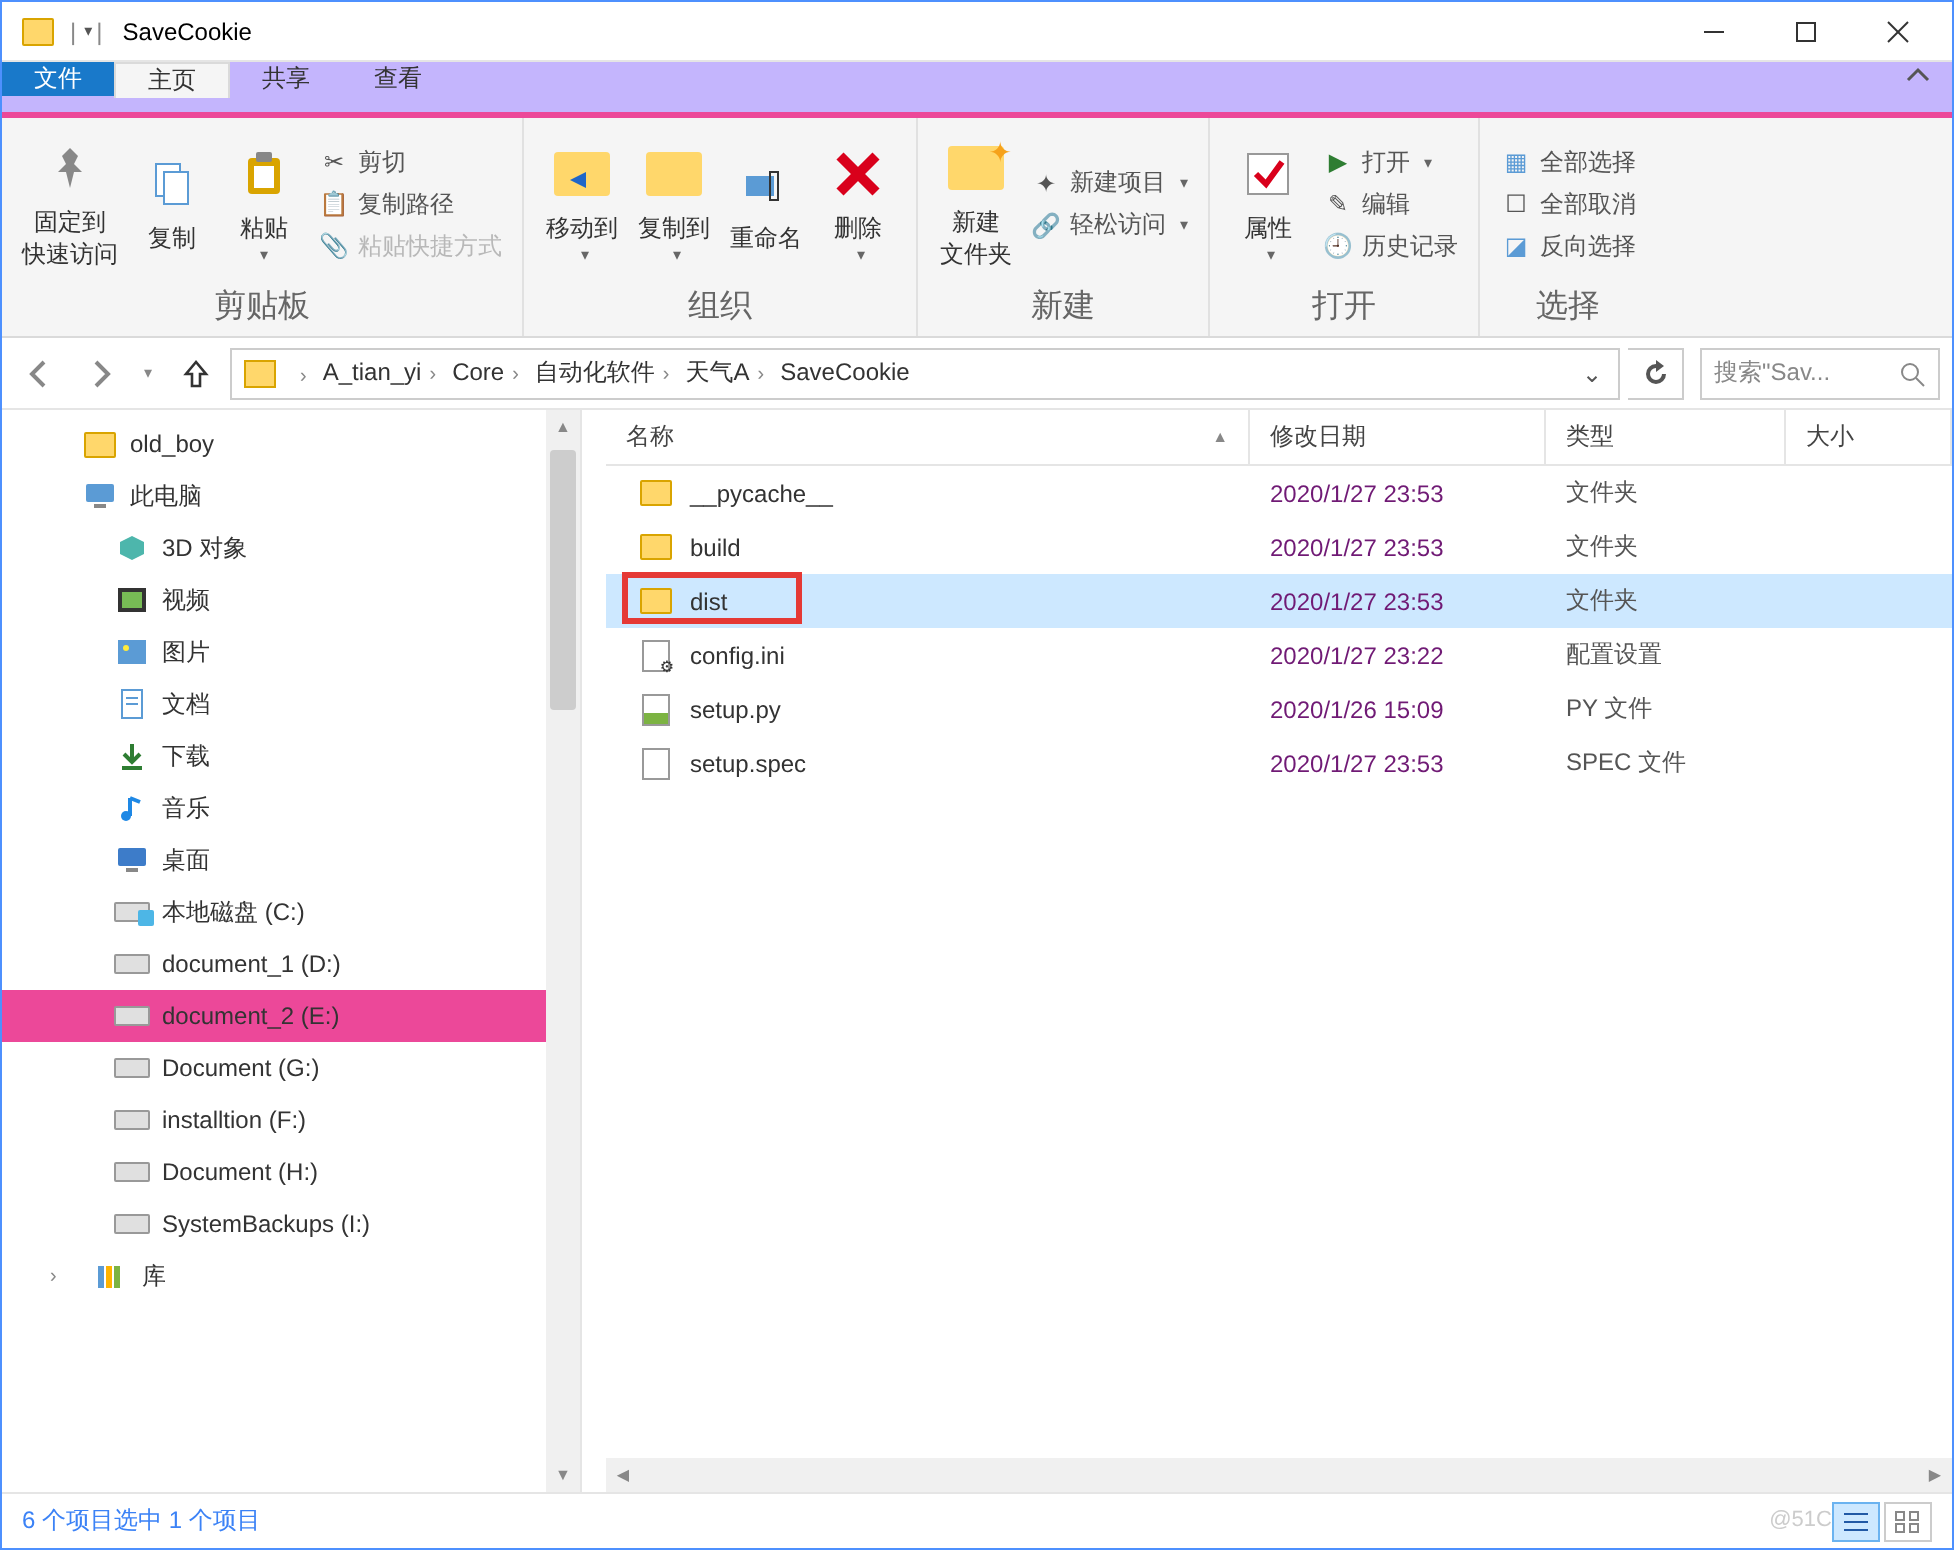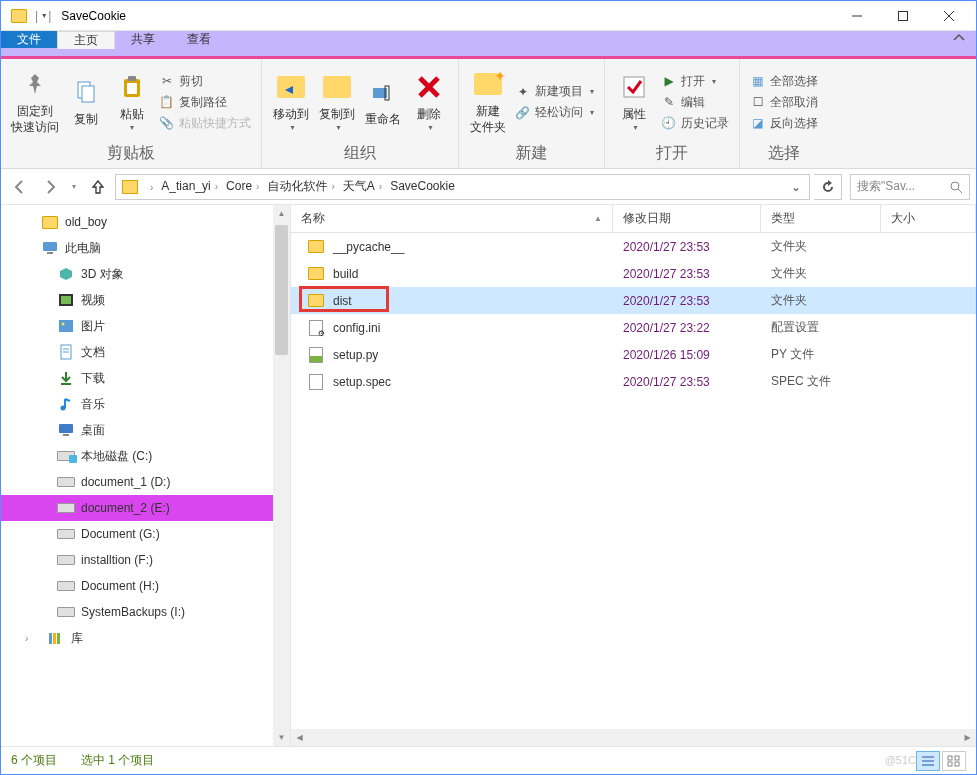--- a/index.html
+++ b/index.html
@@ -45,41 +45,41 @@
 .searchbox span { flex: 1; overflow: hidden; white-space: nowrap; }
 
 .content { display: flex; height: 541px; }
 .tree { width: 290px; border-right: 1px solid #e5e5e5; overflow-y: auto; padding-top: 4px; position: relative; }
 .tree-scroll { position: absolute; right: 0; top: 0; width: 17px; height: 100%; background: #f0f0f0; }
 .tree-scroll .thumb { position: absolute; left: 2px; right: 2px; top: 20px; height: 130px; background: #cdcdcd; border-radius: 2px; }
 .tree-scroll .arr { position: absolute; left: 0; right: 0; height: 17px; display: flex; align-items: center; justify-content: center; color: #888; font-size: 8px; }
 .tree-scroll .arr.top { top: 0; } .tree-scroll .arr.bot { bottom: 0; }
 .tree-item { height: 26px; display: flex; align-items: center; padding-left: 40px; gap: 6px; color: #333; }
 .tree-item.indent { padding-left: 56px; }
-.tree-item.selected { background: #d946ef; }
+.tree-item.selected { background: #ec4899; }
 .tree-item .ico { width: 18px; height: 16px; display: inline-flex; align-items: center; justify-content: center; }
 .tree-item .exp { width: 12px; color: #888; font-size: 10px; margin-left: -16px; margin-right: 4px; }
 
-.filepane { flex: 1; display: flex; flex-direction: column; }
+.filepane { flex: 1; display: flex; flex-direction: column; margin-left: 12px; }
 .headers { height: 28px; display: flex; align-items: center; border-bottom: 1px solid #e5e5e5; color: #444; }
 .hcell { padding: 0 10px; border-right: 1px solid #e5e5e5; height: 100%; display: flex; align-items: center; }
 .hcell.name { width: 322px; } .hcell.date { width: 148px; } .hcell.type { width: 120px; } .hcell.size { flex: 1; }
 .hcell .sort { margin-left: auto; color: #888; font-size: 8px; }
 .rows { flex: 1; overflow: auto; }
 .row { height: 27px; display: flex; align-items: center; color: #333; }
 .row.selected { background: #cde8ff; }
 .row .c { padding: 0 10px; }
 .row .c.name { width: 322px; display: flex; align-items: center; gap: 8px; padding-left: 16px; }
 .row .c.date { width: 148px; color: #701a75; } .row .c.type { width: 120px; color: #555; }
 .row .fico { width: 18px; height: 16px; display: inline-flex; align-items: center; justify-content: center; }
 .highlight-box { position: absolute; border: 3px solid #e53935; pointer-events: none; }
 .hscroll { height: 17px; background: #f0f0f0; display: flex; align-items: center; }
 .hscroll .arr { width: 17px; text-align: center; color: #888; font-size: 8px; }
 
-.statusbar { height: 28px; border-top: 1px solid #e5e5e5; display: flex; align-items: center; padding: 0 10px; color: #4d7c0f; gap: 24px; }
+.statusbar { height: 28px; border-top: 1px solid #e5e5e5; display: flex; align-items: center; padding: 0 10px; color: #3b82f6; gap: 0; }
 .statusbar .views { margin-left: auto; display: flex; gap: 2px; }
 .statusbar .vbtn { width: 24px; height: 20px; border: 1px solid #ccc; display: flex; align-items: center; justify-content: center; }
 .statusbar .vbtn.active { background: #cde8ff; border-color: #6bb3f0; }
 
 .ico-folder { width: 28px; height: 22px; background: #ffd76b; border-radius: 2px; }
 .ico-folder-sm { width: 16px; height: 13px; background: #ffd76b; border: 1px solid #d9a400; border-radius: 1px; }
 .ico-drive { width: 18px; height: 10px; background: #e0e0e0; border: 1px solid #999; border-radius: 1px; }
 .ico-file { width: 14px; height: 16px; background: #fff; border: 1px solid #999; }
 </style>
 </head>

